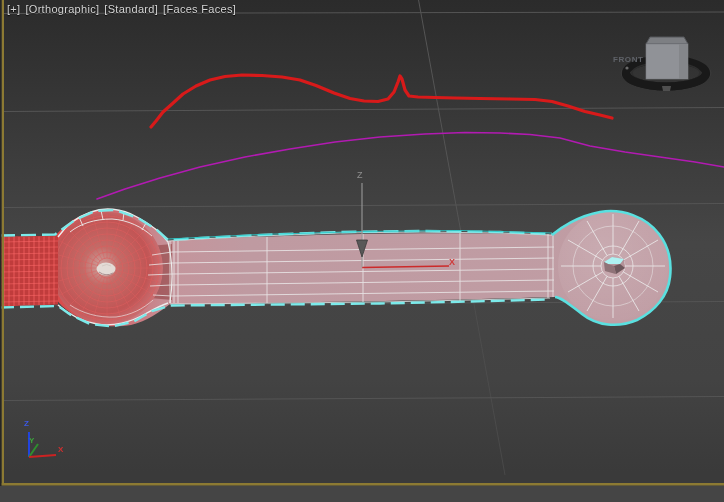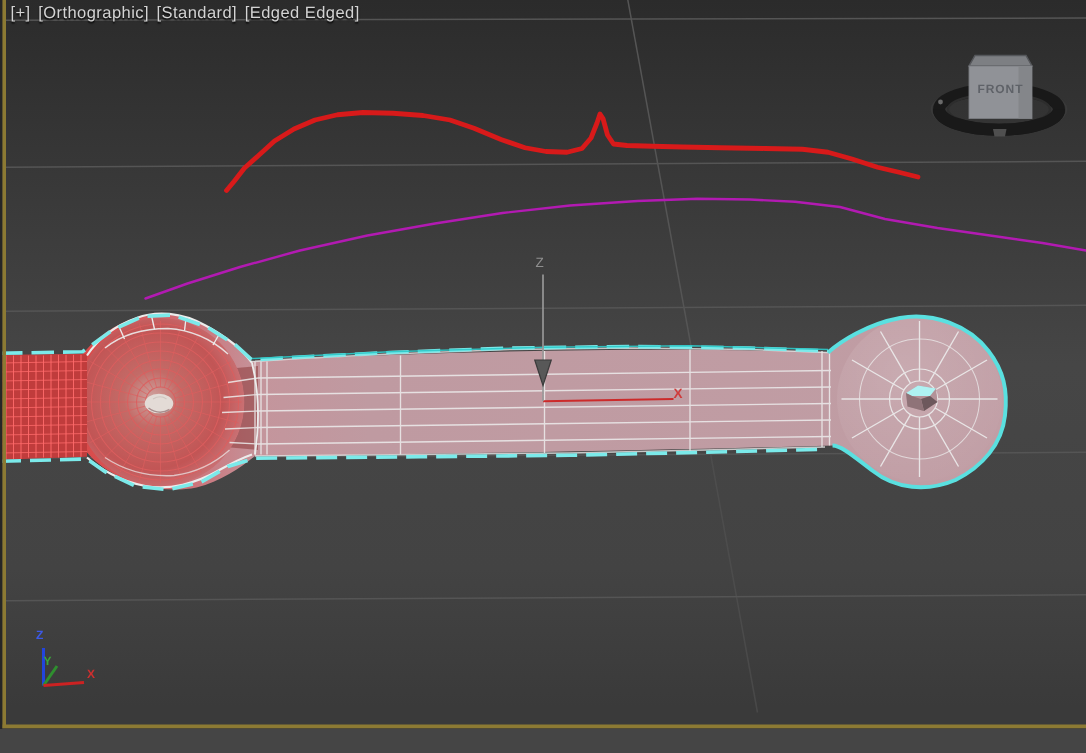--- a/index.html
+++ b/index.html
@@ -10,22 +10,22 @@
   }
   .stage svg{position:absolute;left:0;top:0;}
   .vp-label{
     position:absolute;left:7px;top:3px;z-index:20;
     font-size:11px;color:#d4d4d4;letter-spacing:.3px;
     text-shadow:0 1px 1px rgba(0,0,0,.8);
     display:flex;gap:5px;white-space:nowrap;cursor:default;
   }
   .vp-label span{cursor:pointer;}
   .viewcube-label{
-    position:absolute;left:647px;top:55px;width:40px;z-index:20;
-    text-align:center;font-size:8px;font-weight:bold;color:#5f6268;
+    position:absolute;left:613px;top:55px;width:40px;z-index:20;
+    font-size:8px;font-weight:bold;color:#5f6268;
     letter-spacing:.6px;cursor:pointer;
   }
   .gizmo-z{position:absolute;left:357px;top:170px;z-index:20;font-size:9px;color:#8f8f8f;}
   .gizmo-x{position:absolute;left:449px;top:257px;z-index:20;font-size:9px;font-weight:bold;color:#cf3b3b;}
   .wx{position:absolute;z-index:20;font-size:8px;font-weight:bold;}
   .wx-z{left:24px;top:419px;color:#3c59e8;}
   .wx-y{left:29px;top:436px;color:#3ba43b;}
   .wx-x{left:58px;top:445px;color:#cf2f2f;}
 </style>
 </head>
@@ -277,21 +277,21 @@
   <rect x="0" y="486" width="724" height="16" fill="#454545"></rect>
   <rect x="0" y="483" width="724" height="2.5" fill="#8c7a33"></rect>
   <rect x="1.5" y="0" width="2.5" height="485" fill="#8c7a33"></rect>
   <rect x="0" y="0" width="1.5" height="486" fill="#262626"></rect>
 </svg>
 
 <div class="vp-label">
   <span>[+]</span>
   <span>[Orthographic]</span>
   <span>[Standard]</span>
-  <span>[Edged Edged]</span>
+  <span>[Faces Faces]</span>
 </div>
 
 <div class="viewcube-label">FRONT</div>
 
 <div class="gizmo-z">Z</div>
 <div class="gizmo-x">X</div>
 
 <div class="wx wx-z">Z</div>
 <div class="wx wx-y">Y</div>
 <div class="wx wx-x">X</div>

